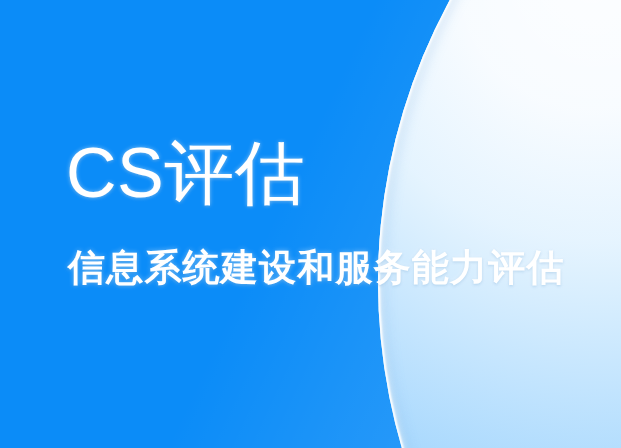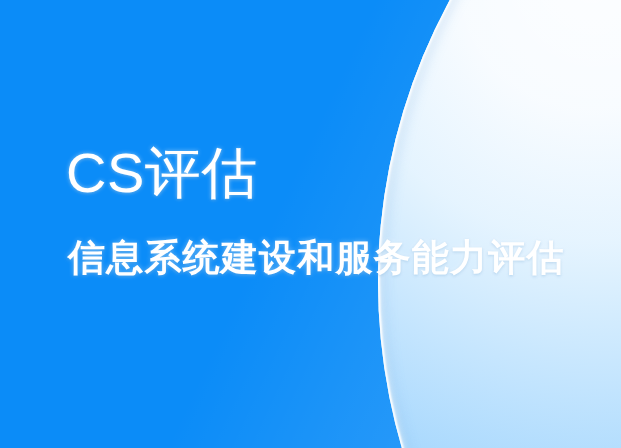--- a/index.html
+++ b/index.html
@@ -78,33 +78,33 @@
   
   .text-block {
     position: absolute;
     left: 66px;
     top: 132px;
     width: 520px;
   }
 
   .title {
     margin: 0;
-    font-size: 56px;
+    font-size: 70px;
     line-height: 82px;
     font-weight: 300;
     letter-spacing: 0.5px;
     color: #ffffff;
     white-space: nowrap;
     text-shadow:
       0 0 4px rgba(255,255,255,0.50),
       0 1px 3px rgba(40,120,190,0.28);
   }
 
   .subtitle {
-    margin: 22px 0 0 2px;
+    margin: 32px 0 0 2px;
     font-size: 37px;
     line-height: 44px;
     font-weight: 700;
     letter-spacing: 1.2px;
     color: #ffffff;
     white-space: nowrap;
     text-shadow:
       0 0 5px rgba(255,255,255,0.45),
       0 1px 3px rgba(40,120,190,0.30);
   }

